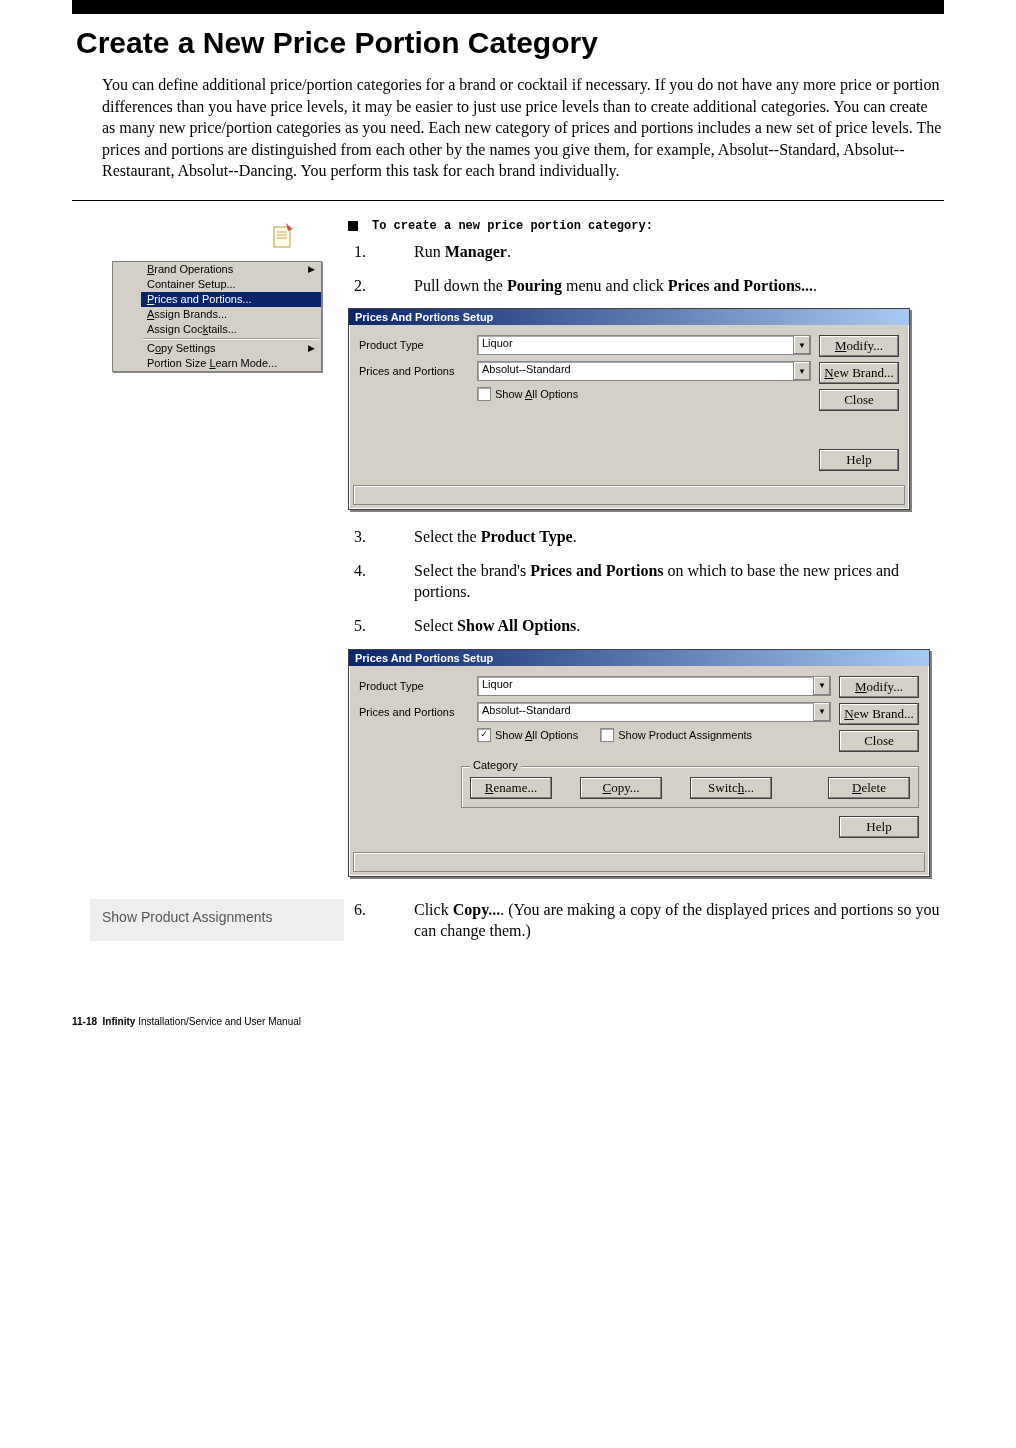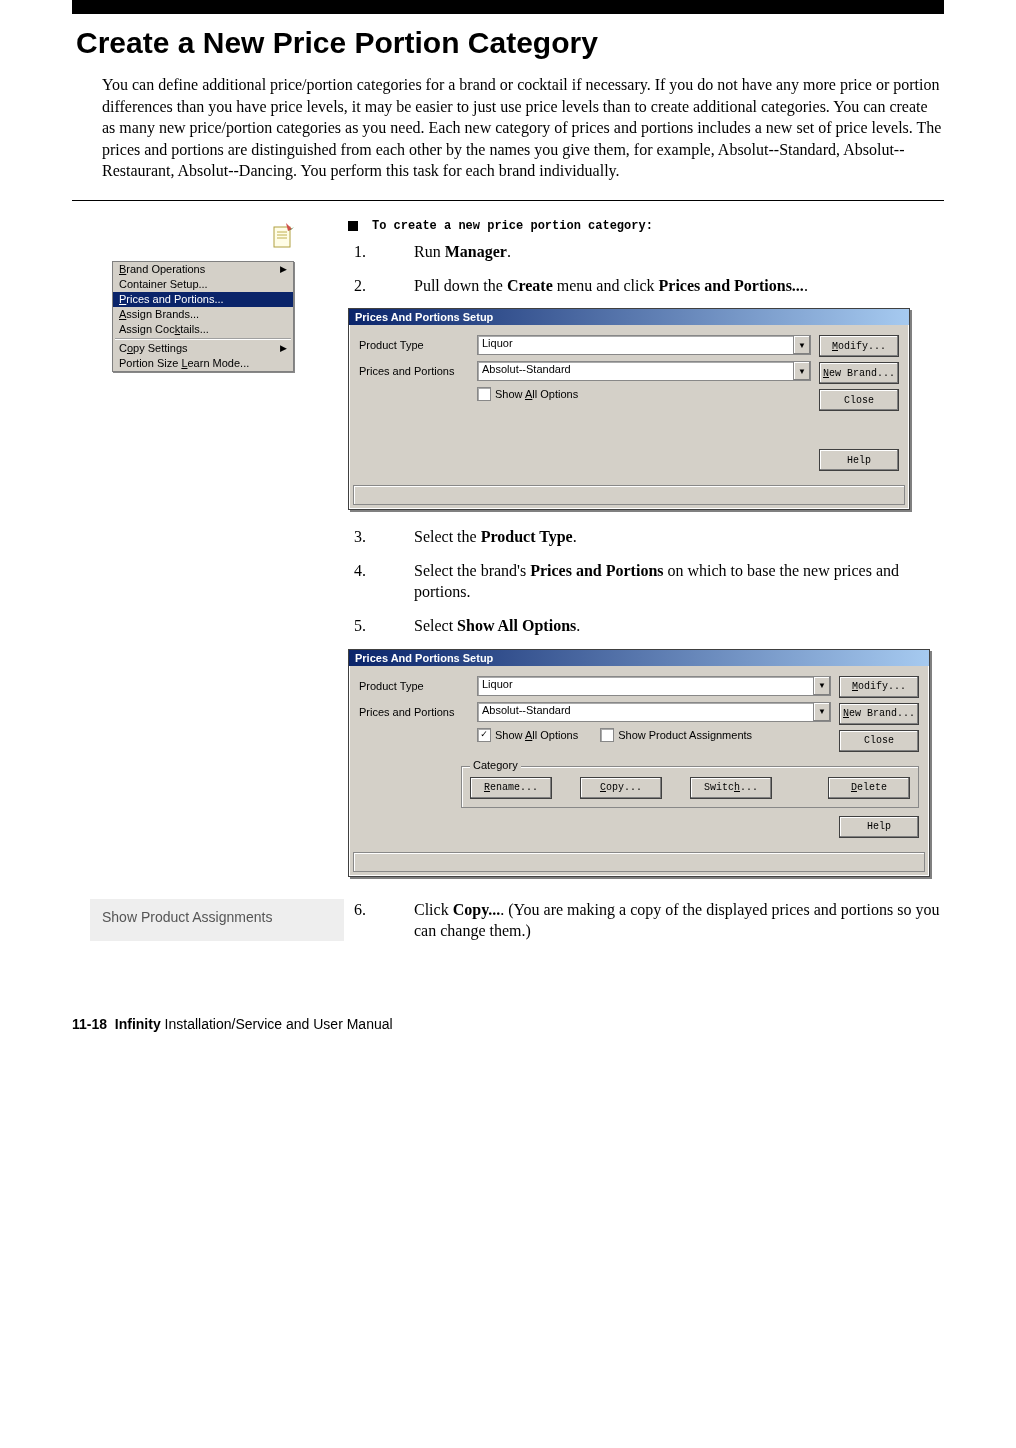--- a/index.html
+++ b/index.html
@@ -55,20 +55,21 @@
   }
   
   .menu-shot {
     width: 180px;
     border: 1px solid #808080;
     background: #d4d0c8;
     font-family: Tahoma, Arial, sans-serif;
     font-size: 11px;
     box-shadow: 1px 1px 0 #888;
     margin-left: 40px;
+    padding-left: 28px;
   }
   .menu-item {
     display: flex;
     justify-content: space-between;
     align-items: center;
     padding: 1.5px 6px;
     color: #000;
   }
   .menu-item.sel {
     background: #0a246a;
@@ -189,22 +190,22 @@
     width: 80px;
     display: flex;
     flex-direction: column;
     gap: 5px;
   }
   .win-button {
     height: 20px;
     background: #d4d0c8;
     border: 1px solid #404040;
     box-shadow: inset -1px -1px #808080, inset 1px 1px #fff;
-    font-family: Liberation Mono, monospace;
-    font-size: 10px;
+    font-family: Liberation Serif, serif;
+    font-size: 13px;
     text-align: center;
     display: flex;
     align-items: center;
     justify-content: center;
   }
   .statusbar {
     height: 18px;
     border: 1px solid #888;
     margin: 4px;
     box-shadow: inset 1px 1px #fff;
@@ -239,21 +240,21 @@
     font-size: 14px;
     color: #555;
     width: 230px;
     margin-left: 18px;
   }
   .sidebar-note-title {
     margin-bottom: 6px;
   }
   .footer {
     font-family: Arial, Helvetica, sans-serif;
-    font-size: 14px;
+    font-size: 10px;
     padding: 22px 0 16px 72px;
   }
   .footer b { font-weight: bold; }
   .gap { height: 28px; }
 </style>
 </head>
 <body>
 
 <div class="page">
   <div class="black-bar"></div>
@@ -315,21 +316,21 @@
         <span>To create a new price portion category:</span>
       </div>
 
       <ol class="steps">
         <li>
           <span class="num">1.</span>
           <span class="txt"><span>Run </span><b>Manager</b><span>.</span></span>
         </li>
         <li>
           <span class="num">2.</span>
-          <span class="txt"><span>Pull down the </span><b>Create</b><span> menu and click </span><b>Prices and Portions...</b><span>.</span></span>
+          <span class="txt"><span>Pull down the </span><b>Pouring</b><span> menu and click </span><b>Prices and Portions...</b><span>.</span></span>
         </li>
       </ol>
 
       <div class="dialog">
         <div class="titlebar">Prices And Portions Setup</div>
         <div class="dialog-body">
           <div class="form-area">
             <div class="form-row">
               <span class="form-label">Product Type</span>
               <div class="combo">

